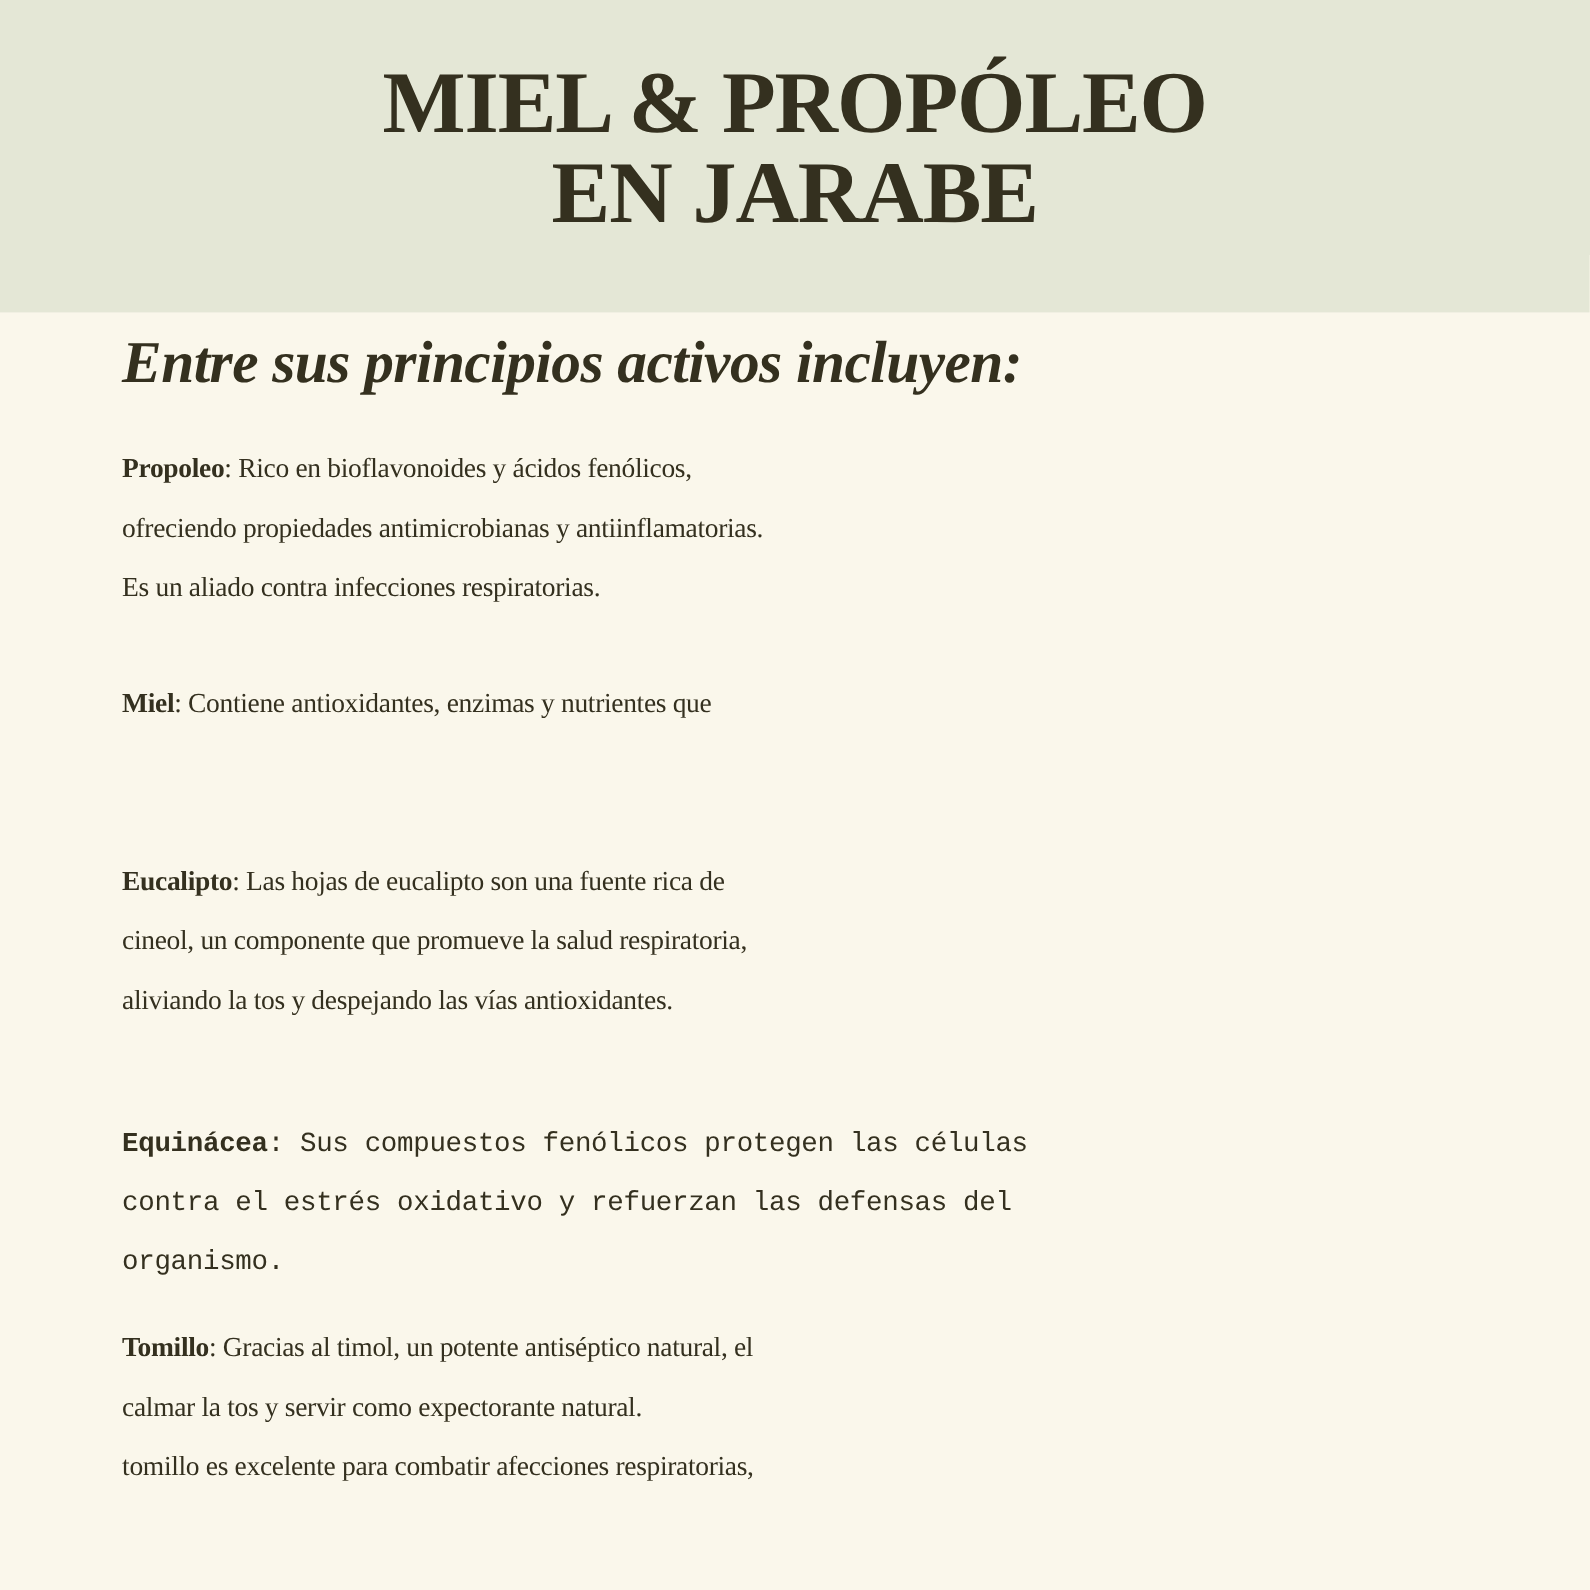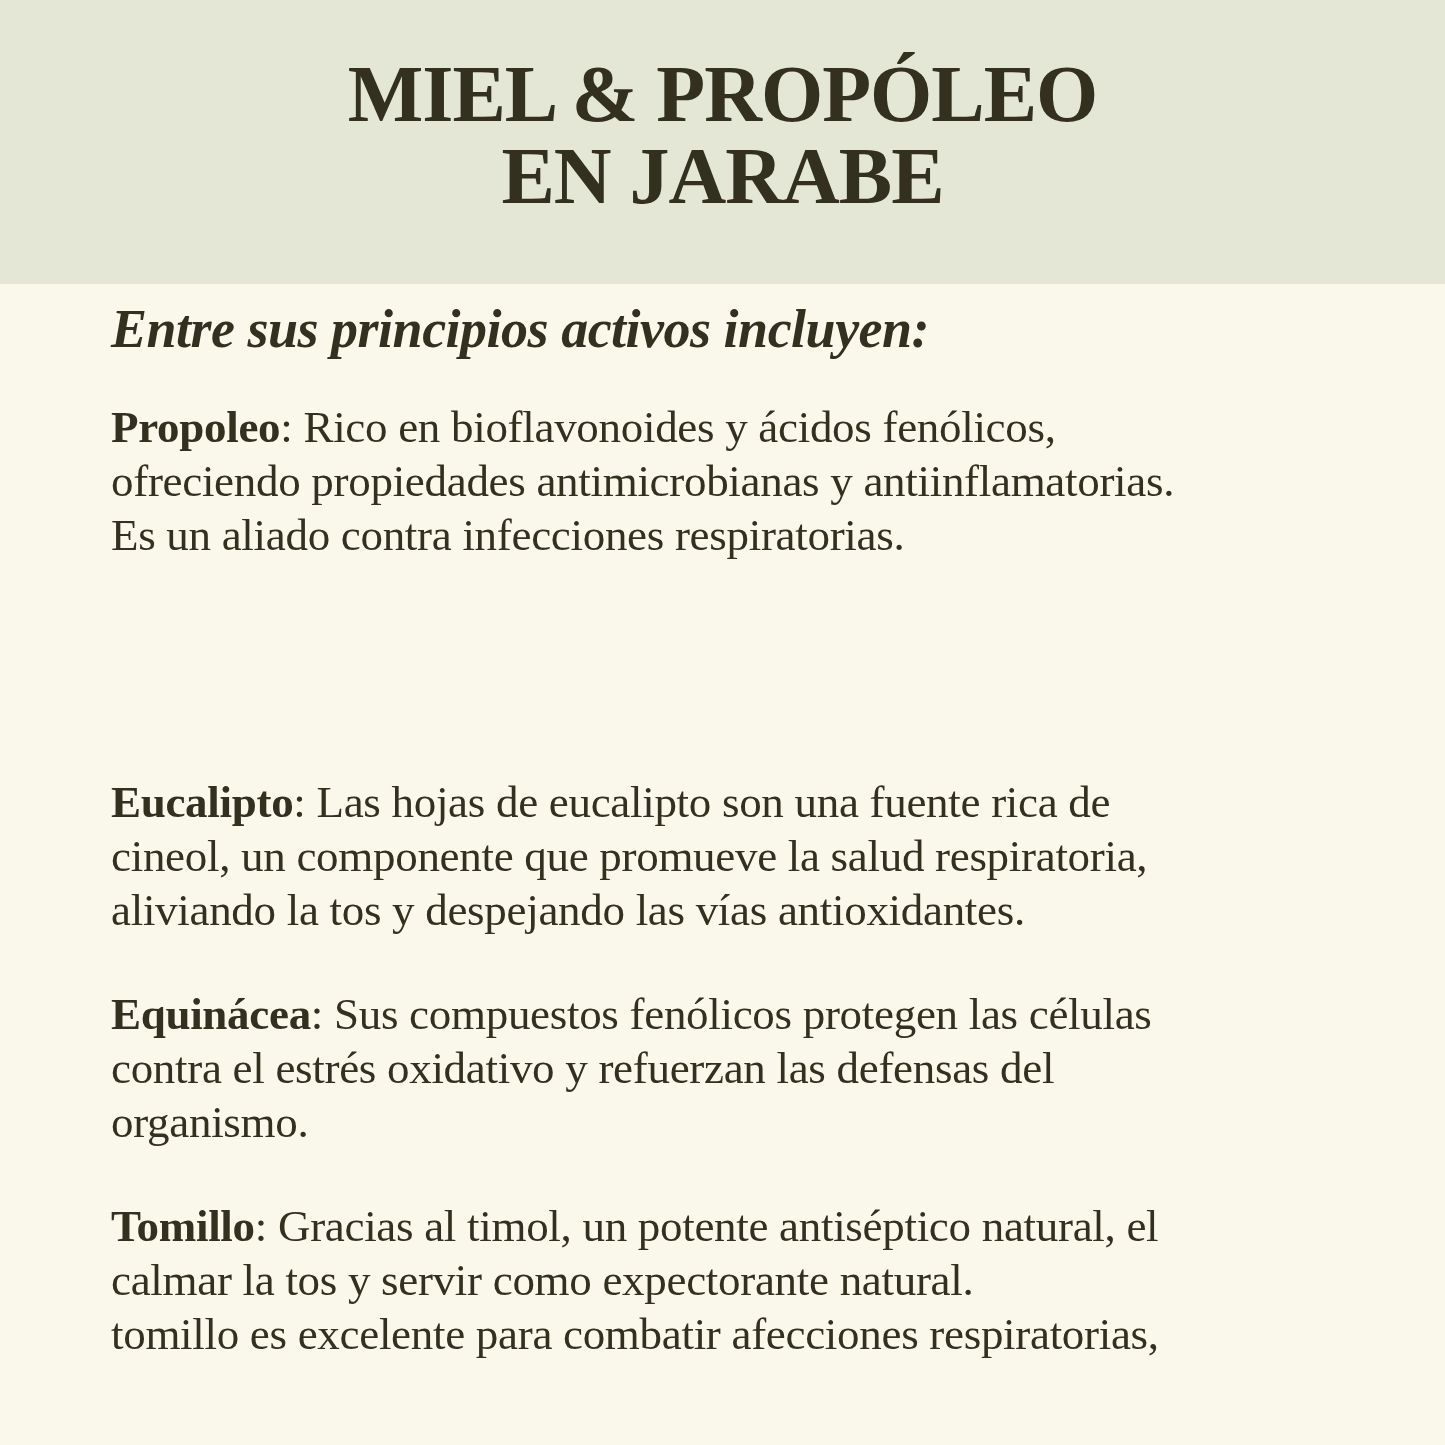--- a/index.html
+++ b/index.html
@@ -49,52 +49,53 @@
       font-weight: bold;
     }
     .section {
       position: absolute;
       left: 111px;
       width: 1260px;
       margin: 0;
     }
     .line {
       display: block;
-      font-size: 45px;
+      font-size: 25px;
       line-height: 54px;
       height: 54px;
       white-space: nowrap;
       letter-spacing: -0.3px;
     }
     .term {
       font-weight: bold;
     }
     #sec-propoleo { top: 400px; }
     #sec-miel { top: 613px; }
     #sec-eucalipto { top: 775px; }
-    #sec-equinacea { top: 987px; }
+    #sec-equinacea { top: 1013px; font-family: Liberation Mono, monospace; }
     #sec-tomillo { top: 1199px; }
   </style>
 </head>
 <body>
 
 <div class="header">
   <h1 class="title l1">MIEL &amp; PROPÓLEO</h1>
   <h1 class="title l2">EN JARABE</h1>
 </div>
 
 <p class="subtitle">Entre sus principios activos incluyen:</p>
 
 <div class="section" id="sec-propoleo">
   <span class="line"><span class="term">Propoleo</span><span>: Rico en bioflavonoides y ácidos fenólicos,</span></span>
   <span class="line">ofreciendo propiedades antimicrobianas y antiinflamatorias.</span>
   <span class="line">Es un aliado contra infecciones respiratorias.</span>
 </div>
 
 <div class="section" id="sec-miel">
+  <span class="line"><span class="term">Miel</span><span>: Contiene antioxidantes, enzimas y nutrientes que</span></span>
 </div>
 
 <div class="section" id="sec-eucalipto">
   <span class="line"><span class="term">Eucalipto</span><span>: Las hojas de eucalipto son una fuente rica de</span></span>
   <span class="line">cineol, un componente que promueve la salud respiratoria,</span>
   <span class="line">aliviando la tos y despejando las vías antioxidantes.</span>
 </div>
 
 <div class="section" id="sec-equinacea">
   <span class="line"><span class="term">Equinácea</span><span>: Sus compuestos fenólicos protegen las células</span></span>

